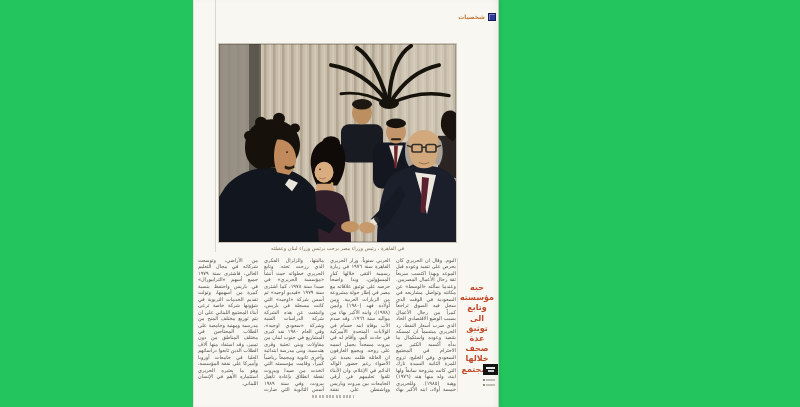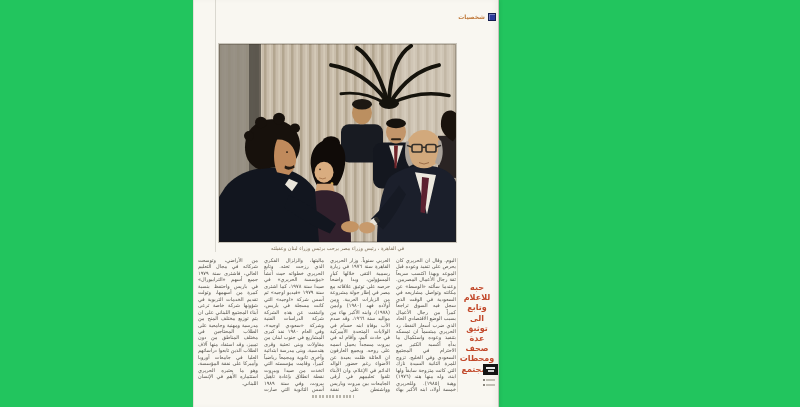--- a/index.html
+++ b/index.html
@@ -175,25 +175,25 @@
       <div class="col">اليوم. وقال ان الحريري كان يحرص على تنفيذ وعوده قبل الموعد وبهذا اكتسب سريعاً ثقة رجال الأعمال المصريين. وعندما سألته «الوسط» عن مكانته وتواصل مشاريعه في السعودية في الوقت الذي سجل فيه السوق تراجعاً كبيراً بين رجال الأعمال بسبب الوضع الاقتصادي الحاد الذي ضرب أسعار النفط، رد الحريري مبتسماً ان تمسكه بتنفيذ وعوده واستكمال ما بدأه أكسبه الكثير من الاحترام في المجتمع السعودي وفي الخليج. تزوج للمرة الثانية السيدة نازك التي كانت متزوجة سابقاً ولها ابنة، وله منها هند (١٩٧٦) وهبة (١٩٨٥). وللحريري خمسة أولاد، ابنه الأكبر بهاء من مواليد ١٩٦٦، وتوفي ابنه حسام في حادث سير في الولايات المتحدة سنة ١٩٩١ والتحق بالجامعة الأميركية.</div>
       <div class="col">العربي سنوياً. وزار الحريري القاهرة سنة ١٩٧٦ في زيارة رسمية التقى خلالها كبار المسؤولين، وبدا واضحاً حرصه على توثيق علاقاته مع مصر في إطار جولة مشروعة من الزيارات العربية. ومن أولاده فهد (١٩٨٠) وأيمن (١٩٧٨)، وابنه الأكبر بهاء من مواليد سنة ١٩٦٦، وقد صدم الأب بوفاة ابنه حسام في الولايات المتحدة الأميركية في حادث أليم، وأقام له في بيروت مسجداً يحمل اسمه على روحه. ويجمع العارفون ان العائلة ظلت بعيدة عن الأضواء رغم حضور الوالد الدائم في الإعلام، وان الأبناء تلقوا تعليمهم في أرقى الجامعات بين بيروت وباريس وواشنطن على نفقة مؤسساته الخاصة.</div>
       <div class="col">ماليتها، والزلزال الفكري الذي رزحت تحته. وتابع الحريري خطواته حيث أنشأ «مؤسسة الحريري» في صيدا سنة ١٩٧٨، كما اشترى سنة ١٩٧٩ «فيديو اوجيه» ثم أسس شركة «اوجيه» التي كانت مسجلة في باريس، وانبثقت عن هذه الشركة شركة الدراسات الفنية وشركة «سعودي اوجيه»، وفي العام ١٩٨٠ نفذ كبرى المشاريع في جنوب لبنان من مقاولات وبنى تحتية وقرى هندسية، وبنى مدرسة ابتدائية وأخرى ثانوية ومجمعاً رياضياً كبيراً، وقامت مؤسسته التي اتخذت من صيدا وبيروت نقطة انطلاق بإعادة تأهيل بيروت، وفي سنة ١٩٨٩ أسس الثانوية التي صارت تعرف بثانوية رفيق الحريري. أما عمله الأبرز على صعيد مساعدة الطلاب.</div>
       <div class="col">من الأراضي، وتوسعت شركاته في مجال التعليم العالي، فاشترى سنة ١٩٧٩ جميع أسهم «الترابيورال» في باريس واحتفظ بنسبة كبيرة من أسهمها، وتولت تقديم الخدمات التربوية في شؤونها شركة خاصة ترعى أبناء المجتمع اللبناني على ان يتم توزيع مختلف المنح من مدرسية ومهنية وجامعية على الطلاب المحتاجين في مختلف المناطق من دون تمييز، وقد استفاد منها آلاف الطلاب الذين تابعوا دراساتهم العليا في جامعات أوروبا وأميركا على نفقة المؤسسة، وهو ما يعتبره الحريري استثماره الأهم في الإنسان اللبناني.</div>
     </div>
 
     <div class="strip-divider"></div>
 
     <div class="pullquote">
       <div>حبه</div>
-      <div>للاعلام</div>
+      <div>مؤسسته</div>
       <div>وتابع الى</div>
       <div>توثيق عدة</div>
       <div>صحف</div>
-      <div>ومحطات</div>
+      <div>خلالها</div>
       <div>المجتمع</div>
     </div>
 
     <div class="badge">
       <span class="b1"></span>
       <span class="b2"></span>
     </div>
     <div class="microrow mr1">
       <span class="dot"></span>
       <span class="bar"></span>

